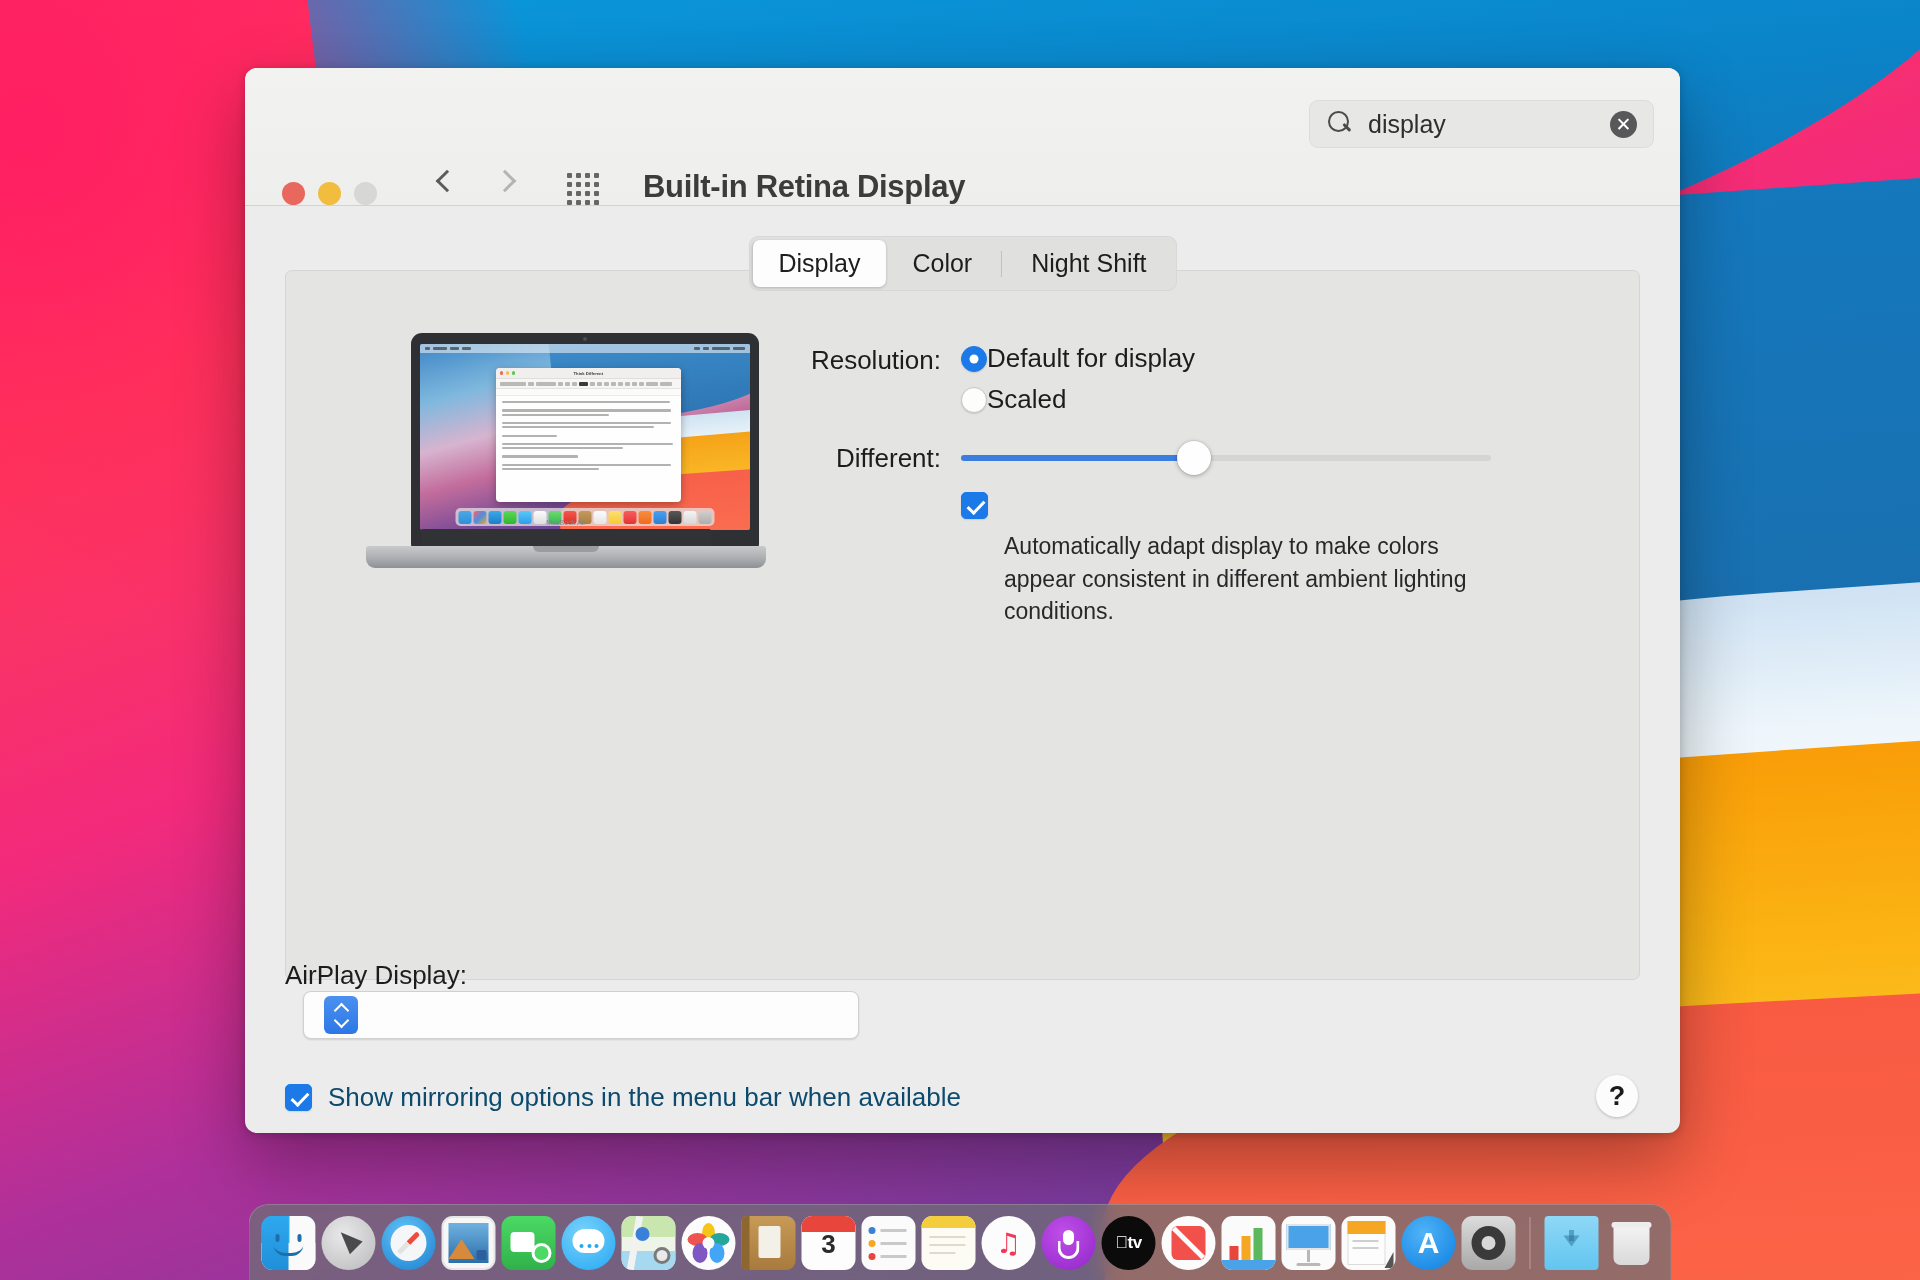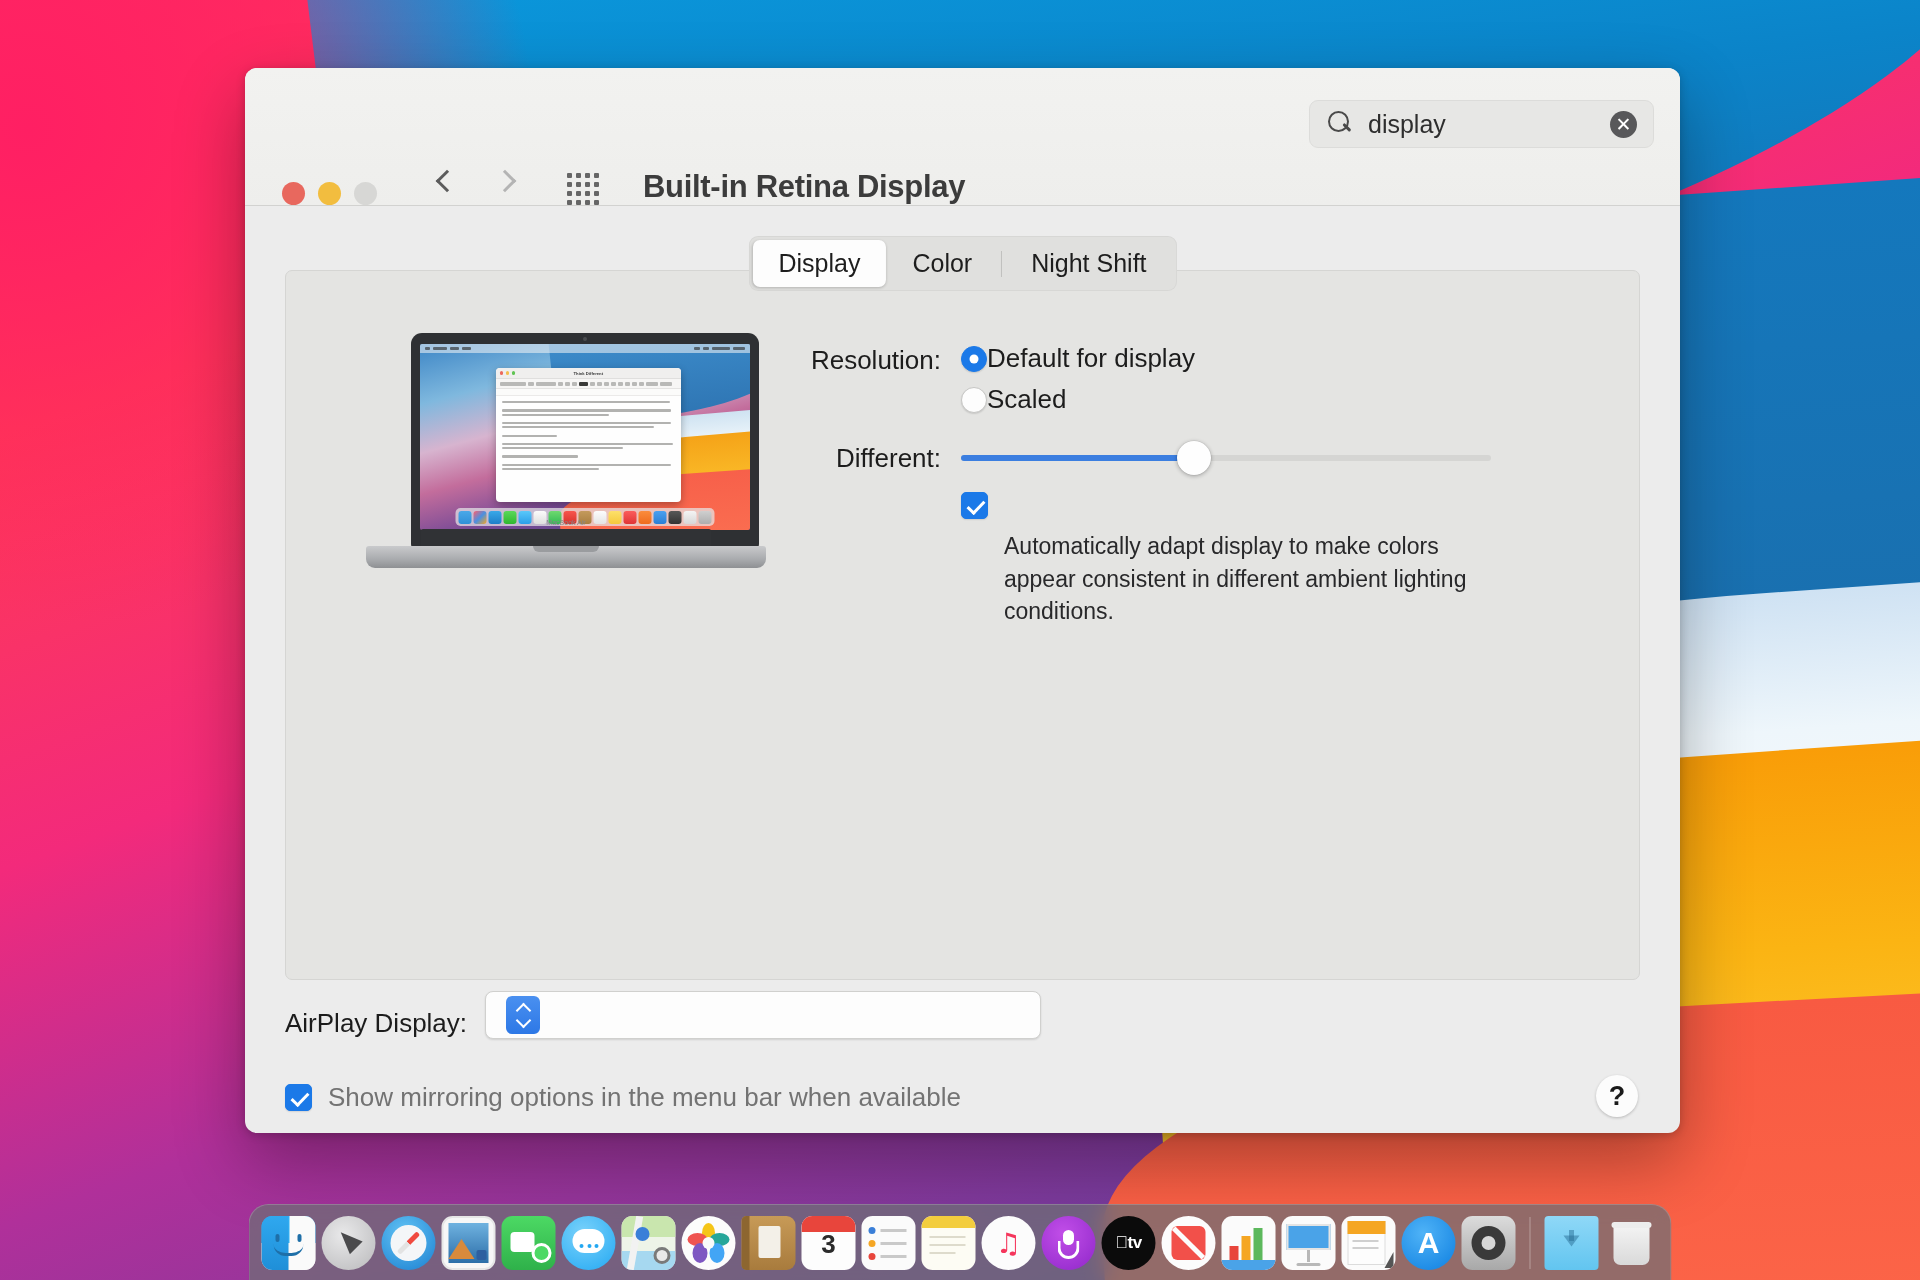--- a/index.html
+++ b/index.html
@@ -360,21 +360,21 @@
 
   #truetone-desc {
     margin-top: 11px; margin-left: 43px;
     font-size: 23px; line-height: 1.42; color: #28282a;
     max-width: 510px;
   }
 
   
   #airplay-row {
     position: absolute; left: 40px; bottom: 122px;
-    display: flex; align-items: flex-end;
+    display: flex; align-items: flex-start; flex-direction: column;
   }
   #airplay-label { font-size: 26px; color: #1c1c1c; }
   #airplay-select {
     margin-left: 18px;
     width: 556px; height: 48px;
     background: #fdfdfd;
     border: 1px solid #d0d0ce;
     border-radius: 8px;
     box-shadow: 0 1px 2px rgba(0,0,0,0.12);
     display: flex; align-items: center;
@@ -390,21 +390,21 @@
   }
   .step-chev { width: 11px; height: 11px; border-style: solid; border-color: #fff; }
   .step-up   { border-width: 2.6px 0 0 2.6px; transform: rotate(45deg); margin-bottom: -2px; }
   .step-down { border-width: 0 2.6px 2.6px 0; transform: rotate(45deg); margin-top: -2px; }
 
   
   #mirror-row {
     position: absolute; left: 40px; bottom: 48px;
     display: flex; align-items: center;
   }
-  #mirror-label { margin-left: 16px; font-size: 26px; color: #737373; }
+  #mirror-label { margin-left: 16px; font-size: 26px; color: #0c4a6e; }
 
   #help-button {
     position: absolute; right: 42px; bottom: 44px;
     width: 42px; height: 42px; border-radius: 50%;
     background: #fcfcfc;
     box-shadow: 0 1px 3px rgba(0,0,0,0.22);
     display: flex; align-items: center; justify-content: center;
     font-size: 27px; color: #1a1a1a; font-weight: bold;
   }
 

